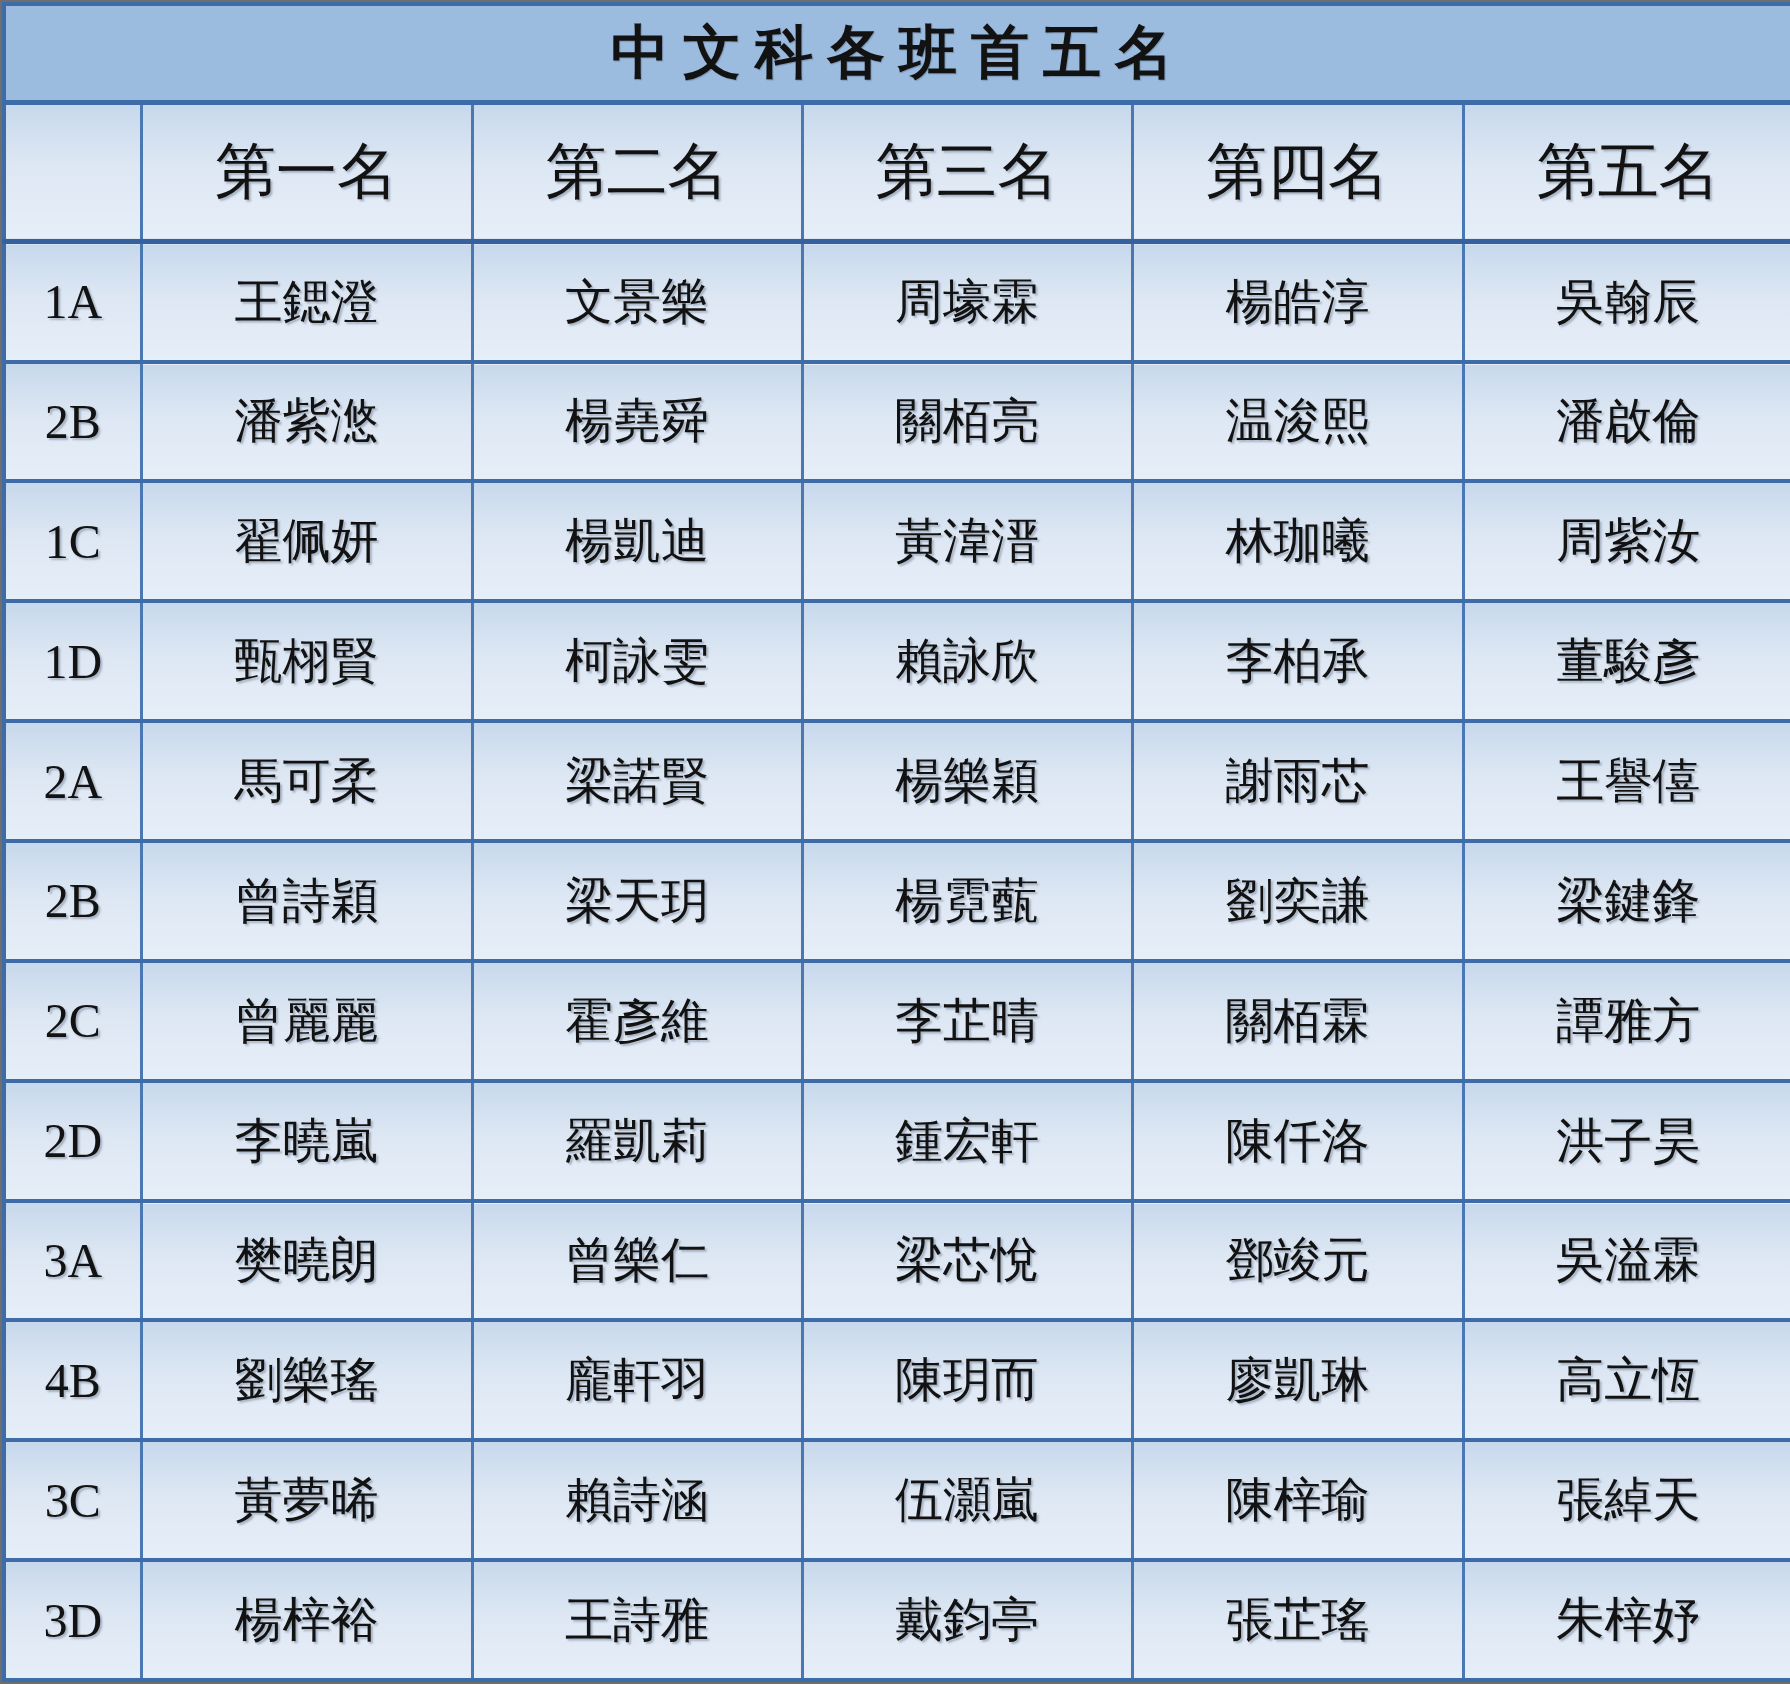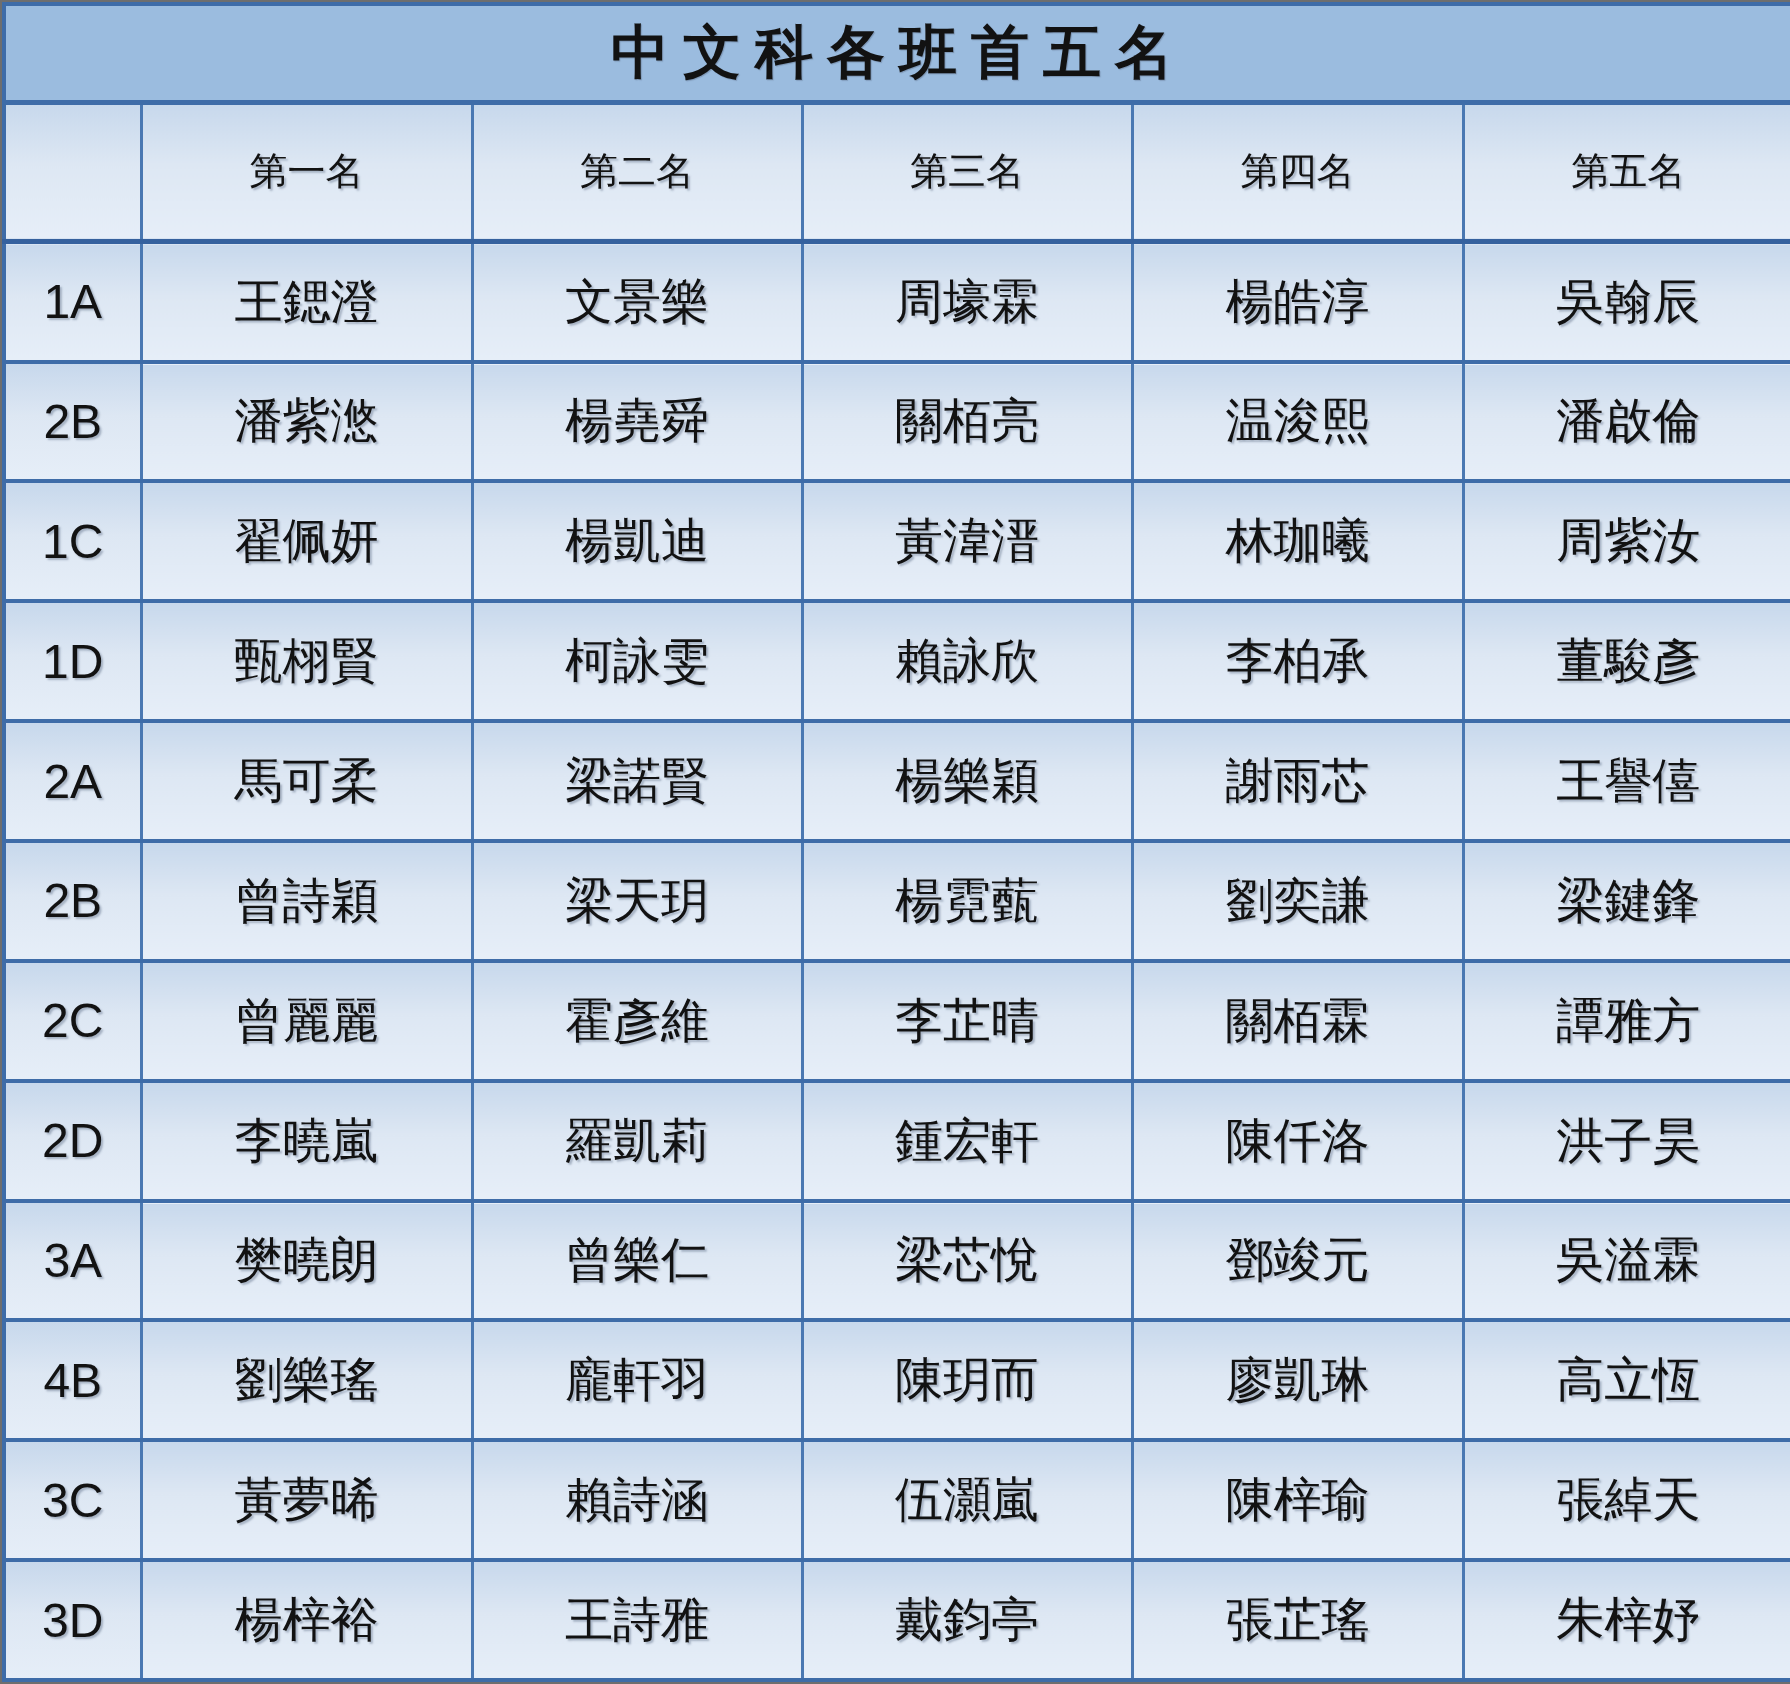--- a/index.html
+++ b/index.html
@@ -1,19 +1,19 @@
 <!DOCTYPE html>
 <html><head>
 <meta charset="utf-8">
 <style>
   html,body{margin:0;padding:0;background:#c8c8c8;}
   .page{
     width:1790px;height:1684px;box-sizing:border-box;
     border:2px solid #6e6e6e;background:#737373;
-    font-family:Liberation Sans, sans-serif;
+    font-family:Liberation Serif, serif;
   }
   table.rank{
     width:100%;height:100%;box-sizing:border-box;
     border-collapse:collapse;table-layout:fixed;
     border:4px solid #3e6ca8;
   }
   td{
     padding:0;margin:0;text-align:center;vertical-align:middle;
     border-left:3px solid #4a78b2;border-right:3px solid #4a78b2;
     border-top:4px solid #3e6ca8;border-bottom:4px solid #3e6ca8;
@@ -22,21 +22,21 @@
     text-shadow:2px 2px 2px rgba(95,110,135,0.45);
     overflow:hidden;white-space:nowrap;
   }
   tr.title-row td{
     background:#9bbcdf;border:none;border-bottom:5px solid #3e6ca8;
     font-size:58px;font-weight:600;letter-spacing:14px;
     text-shadow:1px 1px 1px rgba(80,95,120,0.4);
   }
   tr.title-row{height:95px;}
   tr.header-row{height:135px;}
-  tr.header-row td{font-size:38px;font-weight:500;border-bottom:5px solid #35619e;}
+  tr.header-row td{font-size:61px;font-weight:500;border-bottom:5px solid #35619e;}
   tr.body-row{height:116px;}
   tr.body-row td{font-size:48px;font-weight:500;}
   td.class-col{font-size:44px;font-weight:400;}
 </style>
 </head>
 <body>
 
 <div class="page">
 <table class="rank">
   <colgroup>

